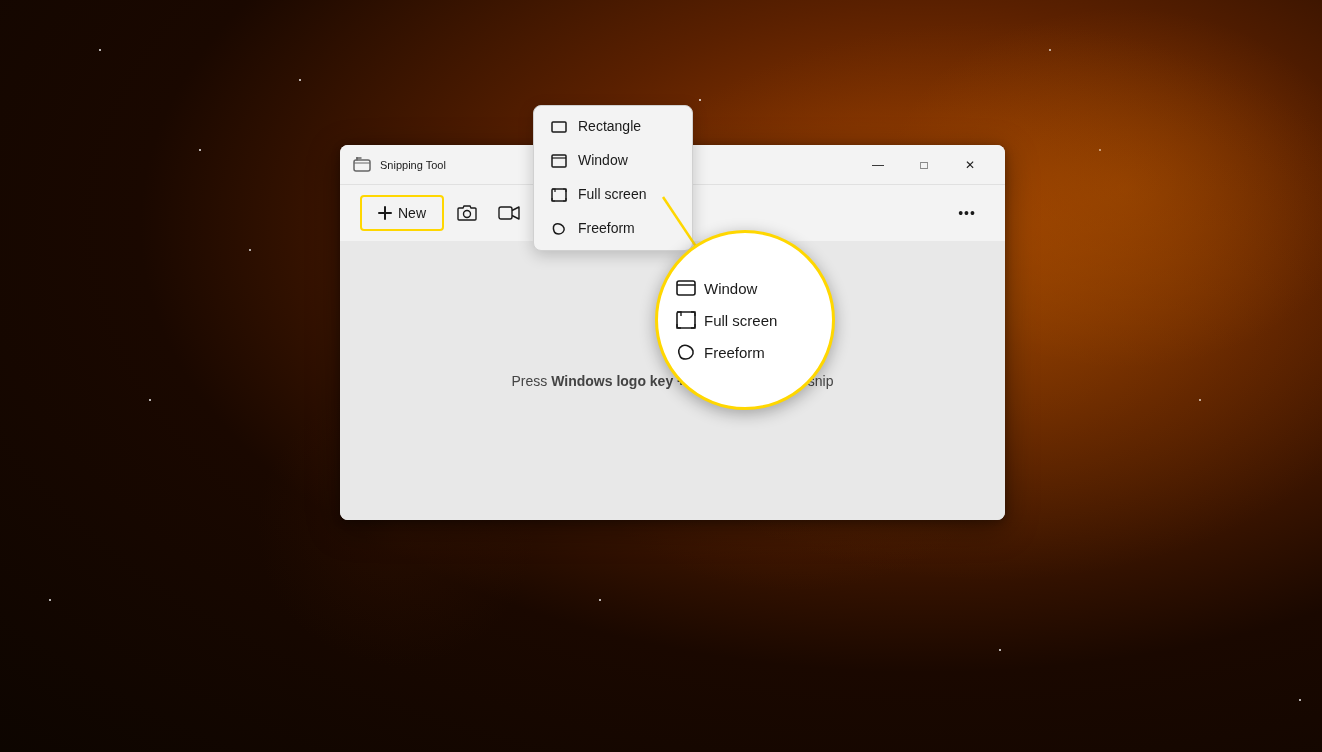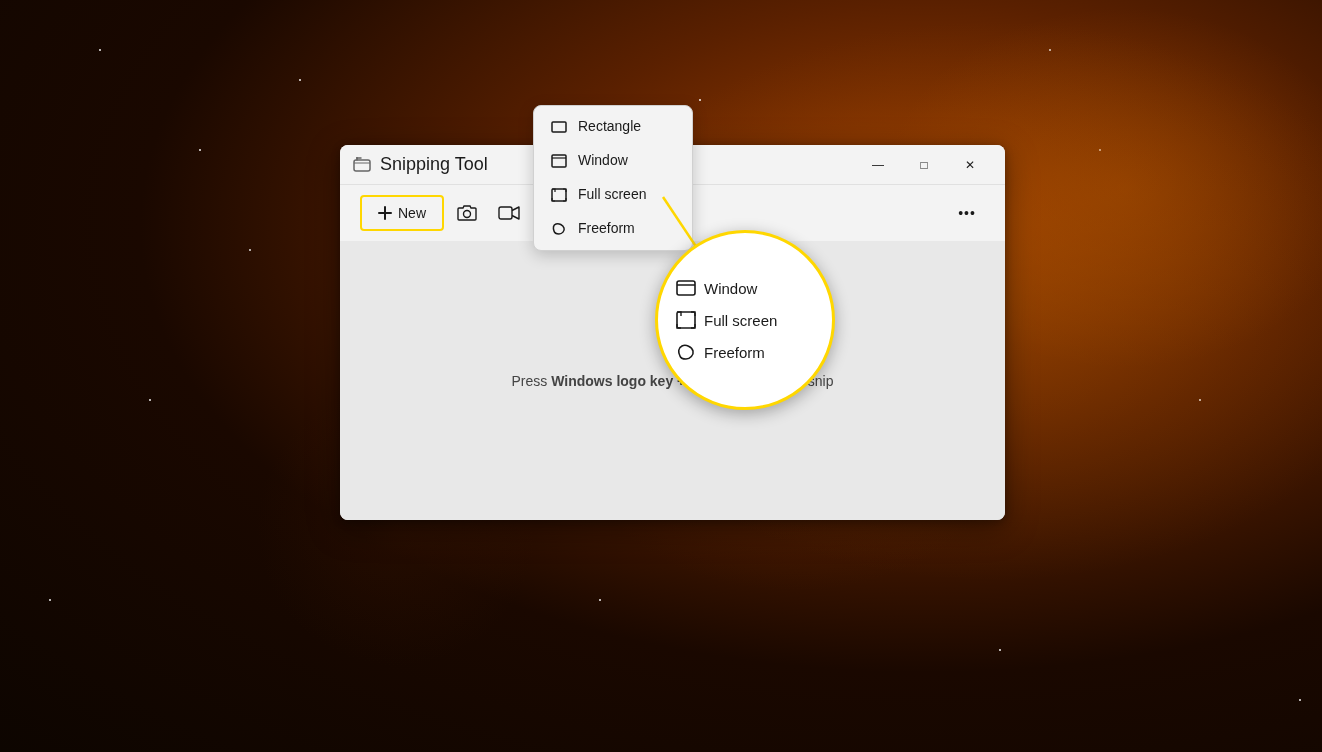--- a/index.html
+++ b/index.html
@@ -88,21 +88,21 @@
     }
 
     .title-bar-icon {
       width: 20px;
       height: 20px;
       margin-right: 8px;
       flex-shrink: 0;
     }
 
     .title-bar-text {
-      font-size: 18px;
+      font-size: 11px;
       color: #1a1a1a;
       flex: 1;
     }
 
     .title-bar-controls {
       display: flex;
       gap: 0;
       margin-left: auto;
     }
 

